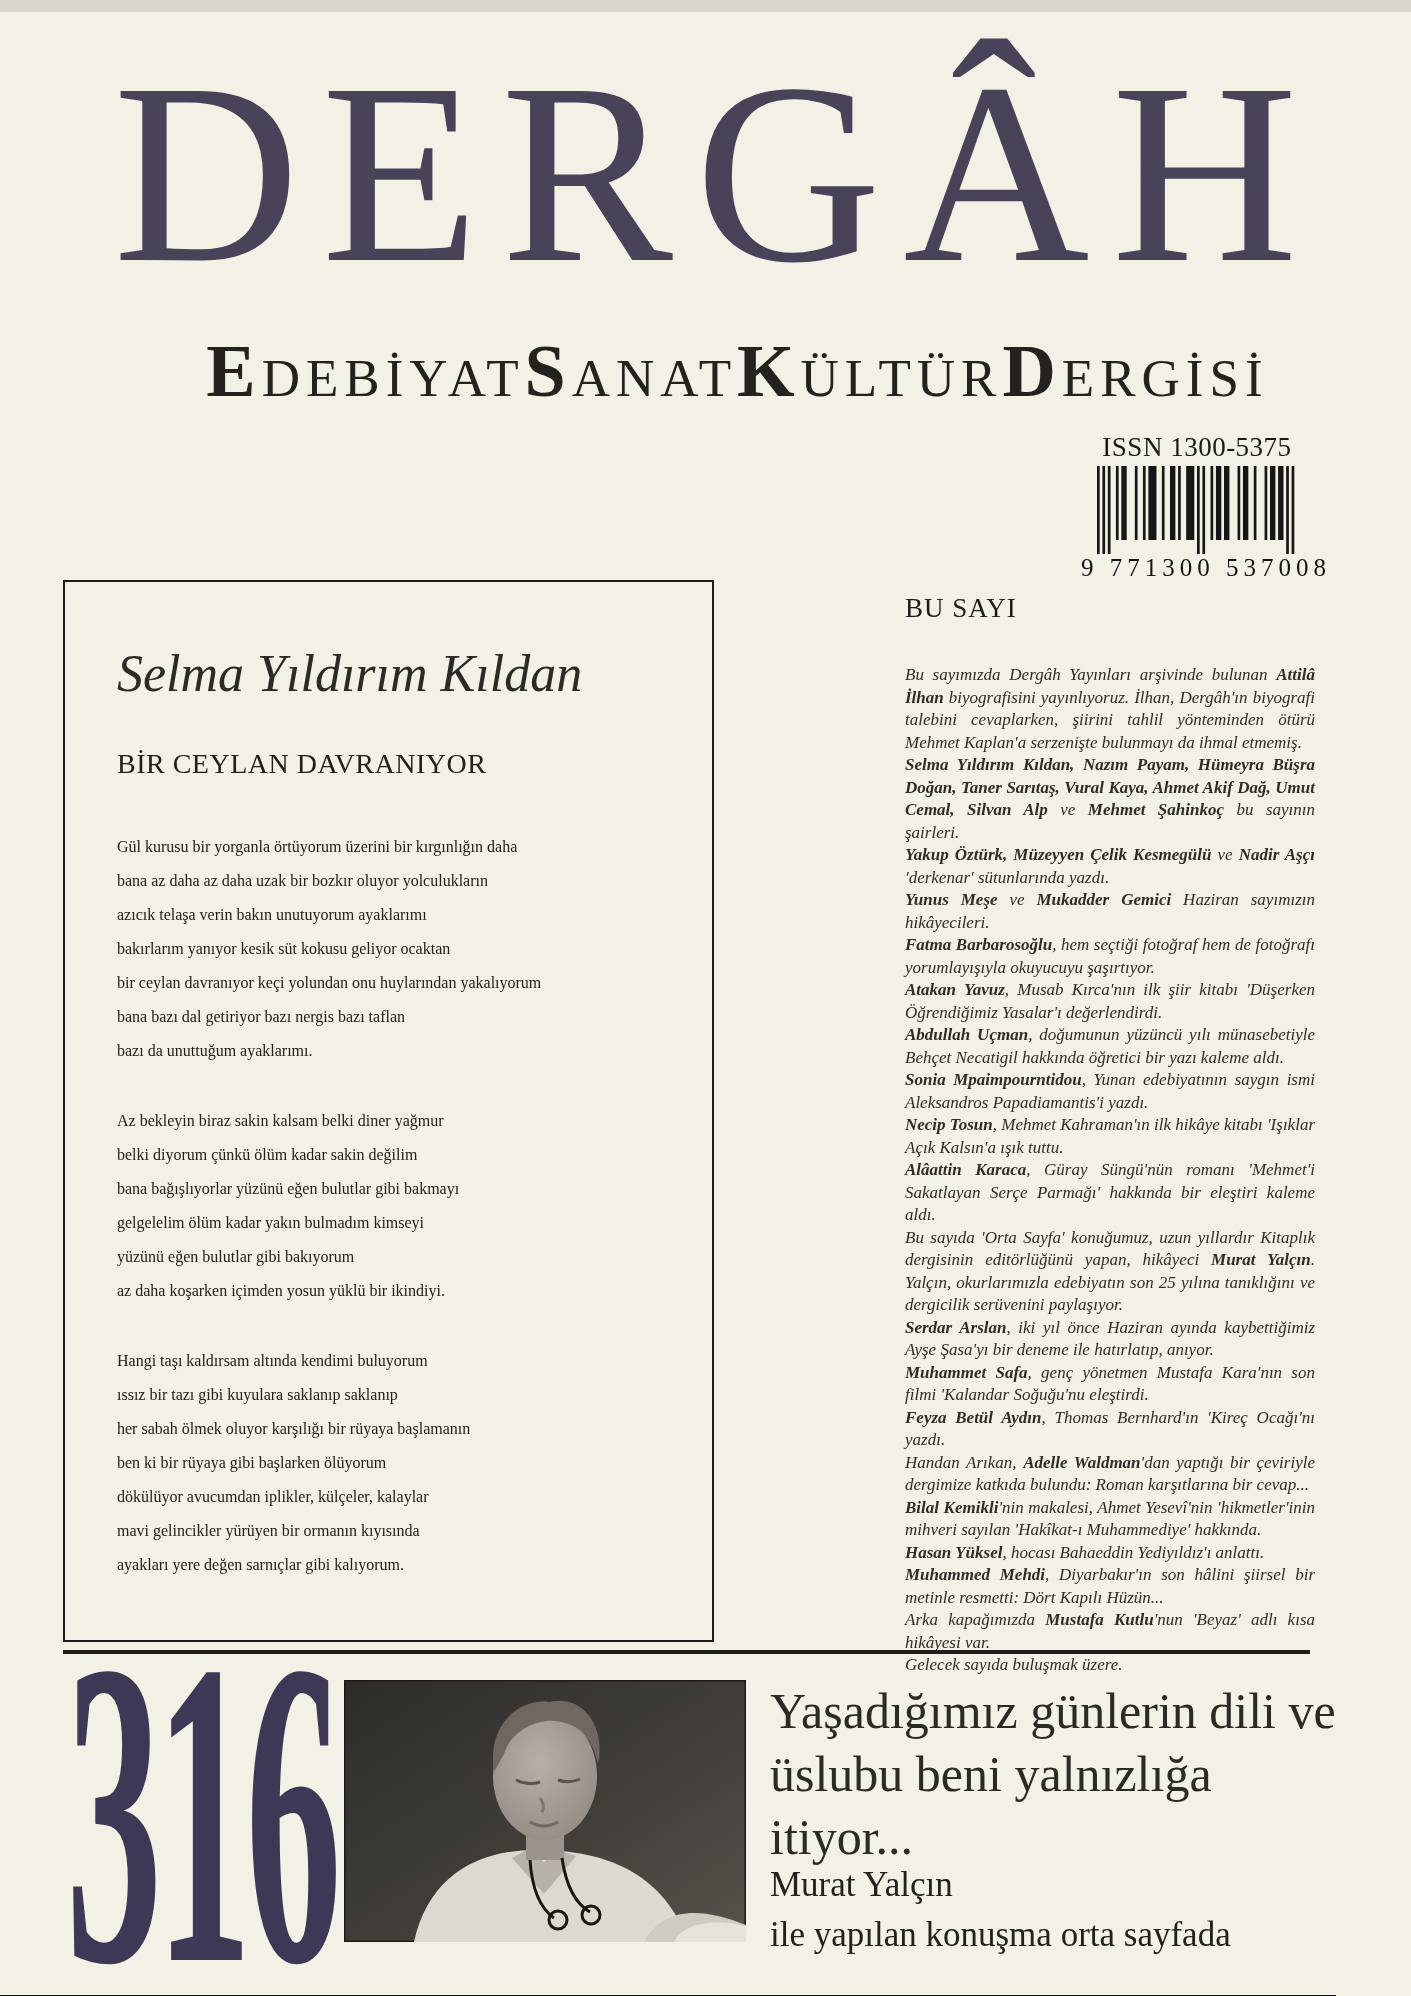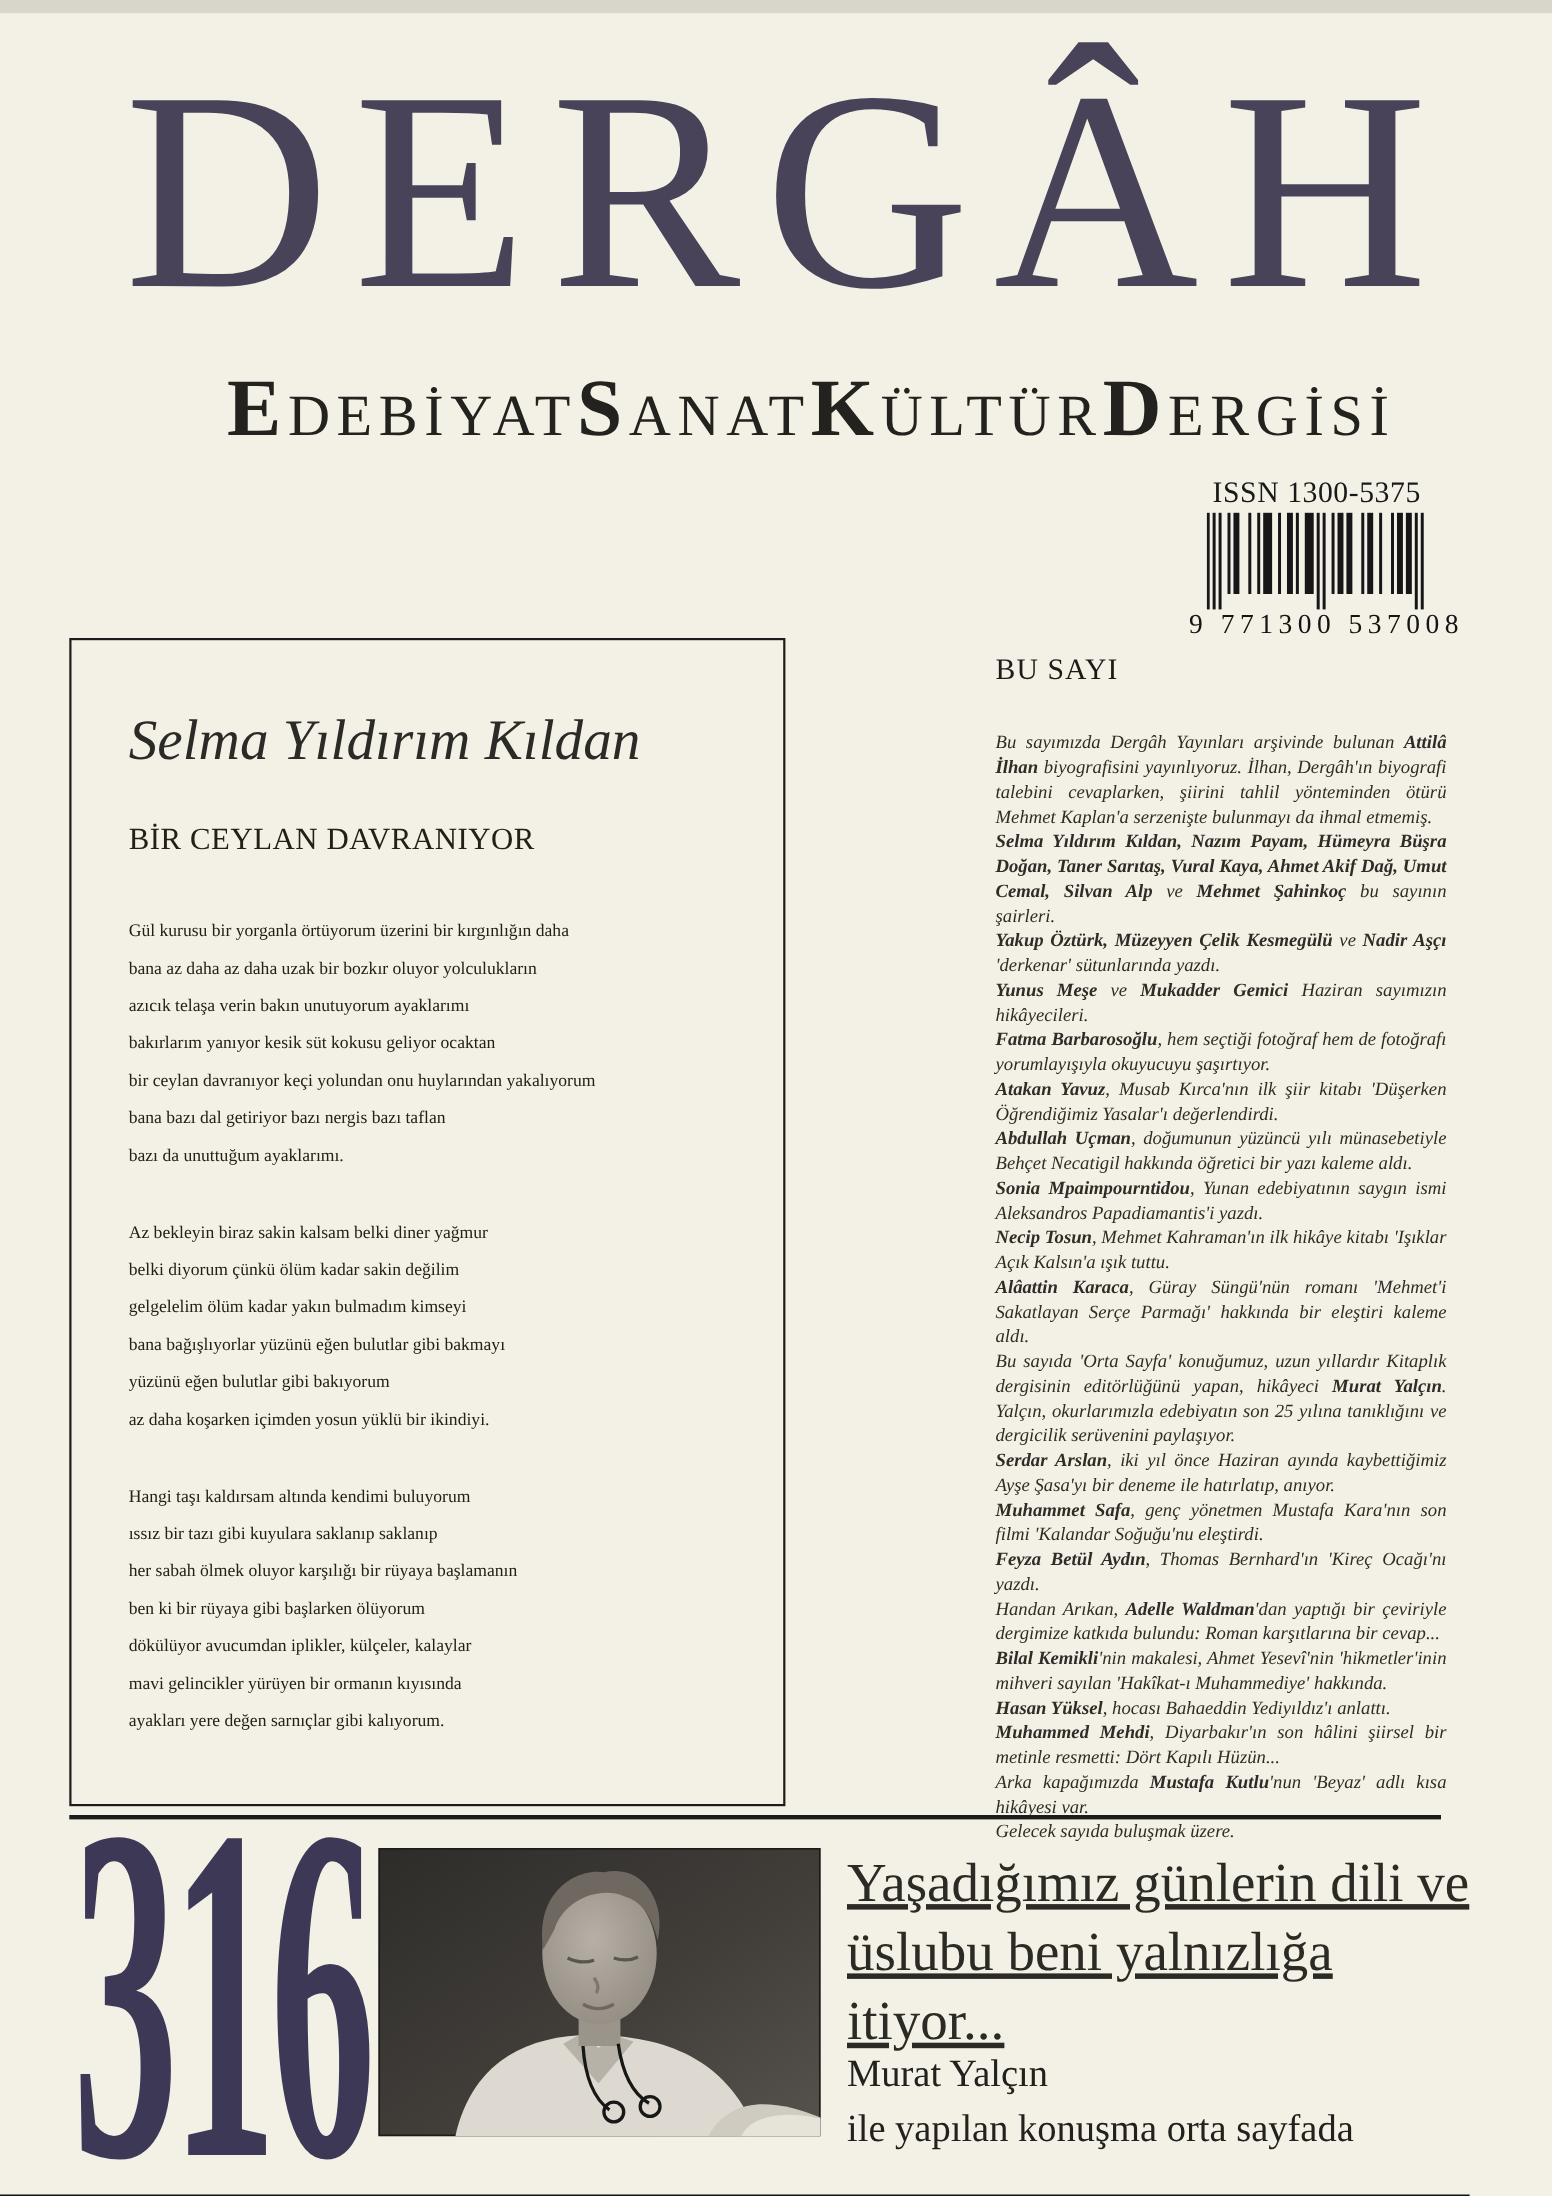--- a/index.html
+++ b/index.html
@@ -105,21 +105,20 @@
   }
   .cover-photo{
     position:absolute;left:344px;top:1668px;
     width:402px;height:262px;
     display:block;
   }
   .headline{
     position:absolute;left:770px;top:1668px;width:580px;
     font-size:50px;line-height:63px;
     color:#2b2a25;
-    text-decoration:underline;
   }
   .speaker{
     position:absolute;left:770px;top:1848px;width:580px;
     color:#22211d;
   }
   .speaker-name{font-size:35px;line-height:50px;}
   .speaker-note{font-size:35px;line-height:50px;}
   .bottom-bar{
     position:absolute;left:0;top:1983px;
     width:1336px;height:13px;background:#111;
@@ -174,22 +173,22 @@
           <div class="poem-line">bana az daha az daha uzak bir bozkır oluyor yolculukların</div>
           <div class="poem-line">azıcık telaşa verin bakın unutuyorum ayaklarımı</div>
           <div class="poem-line">bakırlarım yanıyor kesik süt kokusu geliyor ocaktan</div>
           <div class="poem-line">bir ceylan davranıyor keçi yolundan onu huylarından yakalıyorum</div>
           <div class="poem-line">bana bazı dal getiriyor bazı nergis bazı taflan</div>
           <div class="poem-line">bazı da unuttuğum ayaklarımı.</div>
         </div>
         <div class="poem-stanza">
           <div class="poem-line">Az bekleyin biraz sakin kalsam belki diner yağmur</div>
           <div class="poem-line">belki diyorum çünkü ölüm kadar sakin değilim</div>
+          <div class="poem-line">bana bağışlıyorlar yüzünü eğen bulutlar gibi bakmayı</div>
           <div class="poem-line">gelgelelim ölüm kadar yakın bulmadım kimseyi</div>
-          <div class="poem-line">bana bağışlıyorlar yüzünü eğen bulutlar gibi bakmayı</div>
           <div class="poem-line">yüzünü eğen bulutlar gibi bakıyorum</div>
           <div class="poem-line">az daha koşarken içimden yosun yüklü bir ikindiyi.</div>
         </div>
         <div class="poem-stanza">
           <div class="poem-line">Hangi taşı kaldırsam altında kendimi buluyorum</div>
           <div class="poem-line">ıssız bir tazı gibi kuyulara saklanıp saklanıp</div>
           <div class="poem-line">her sabah ölmek oluyor karşılığı bir rüyaya başlamanın</div>
           <div class="poem-line">ben ki bir rüyaya gibi başlarken ölüyorum</div>
           <div class="poem-line">dökülüyor avucumdan iplikler, külçeler, kalaylar</div>
           <div class="poem-line">mavi gelincikler yürüyen bir ormanın kıyısında</div>

